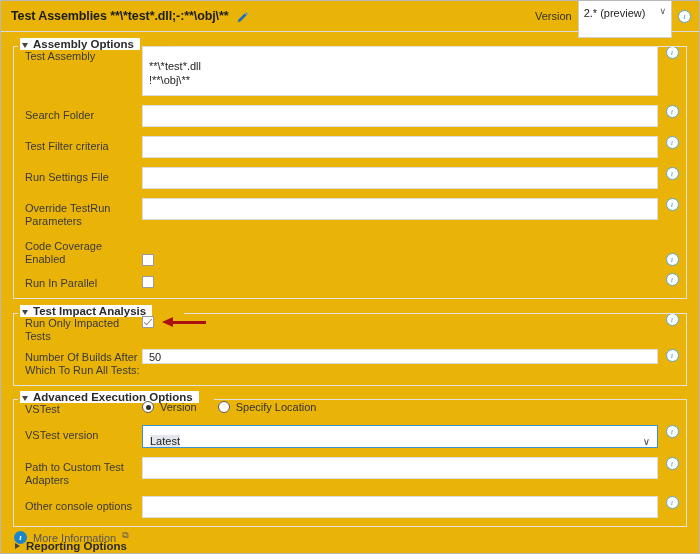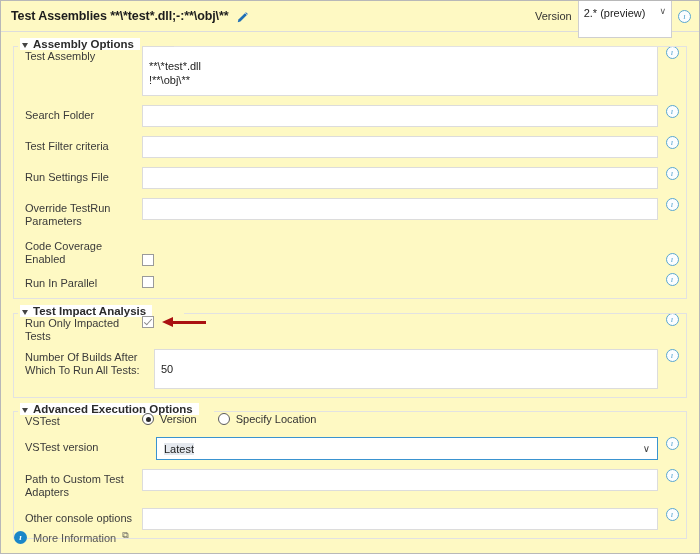--- a/index.html
+++ b/index.html
@@ -11,21 +11,21 @@
     font-family: "Liberation Sans", sans-serif;
     font-size: 11px;
     color: #333333;
     -webkit-font-smoothing: antialiased;
   }
   #page {
     position: relative;
     width: 700px;
     height: 554px;
     box-sizing: border-box;
-    background: #fef9c3;
+    background: #eab308;
     border: 1px solid #b8b8b8;
     overflow: hidden;
   }
 
   
   .header {
     position: relative;
     height: 30px;
     border-bottom: 1px solid #dcdcdc;
     display: flex;
@@ -308,24 +308,23 @@
   }
 
   
   .combo {
     box-sizing: border-box;
     width: 100%;
     height: 23px;
     border: 1px solid #3a93d0;
     background: #ffffff;
     display: flex;
-    align-items: center;
+    align-items: flex-end;
     padding: 0 7px;
     cursor: pointer;
-    margin-left: 14px;
   }
   .combo .val {
     font-size: 11px;
     color: #1b1b1b;
     background: #e4e8ee;
   }
   .combo .caret {
     margin-left: auto;
     font-size: 10px;
     color: #444;
@@ -492,21 +491,21 @@
           </span>
         </div>
         <div class="info-cell">
           <span class="info-ico">ı</span>
         </div>
       </div>
 
       <div class="row" style="margin-top:6px;">
         <div class="lbl" style="padding-top:2px;">Number Of Builds After Which To Run All Tests:</div>
         <div class="ctl">
-          <input class="txt" type="text" style="height: 40px; margin-left: 12px;" value="50">
+          <input class="txt" type="text" style="height: 15px;" value="50">
         </div>
         <div class="info-cell" style="align-items:center;">
           <span class="info-ico">ı</span>
         </div>
       </div>
     </div>
   </div>
 
   <div class="section">
     <div class="fieldset">

